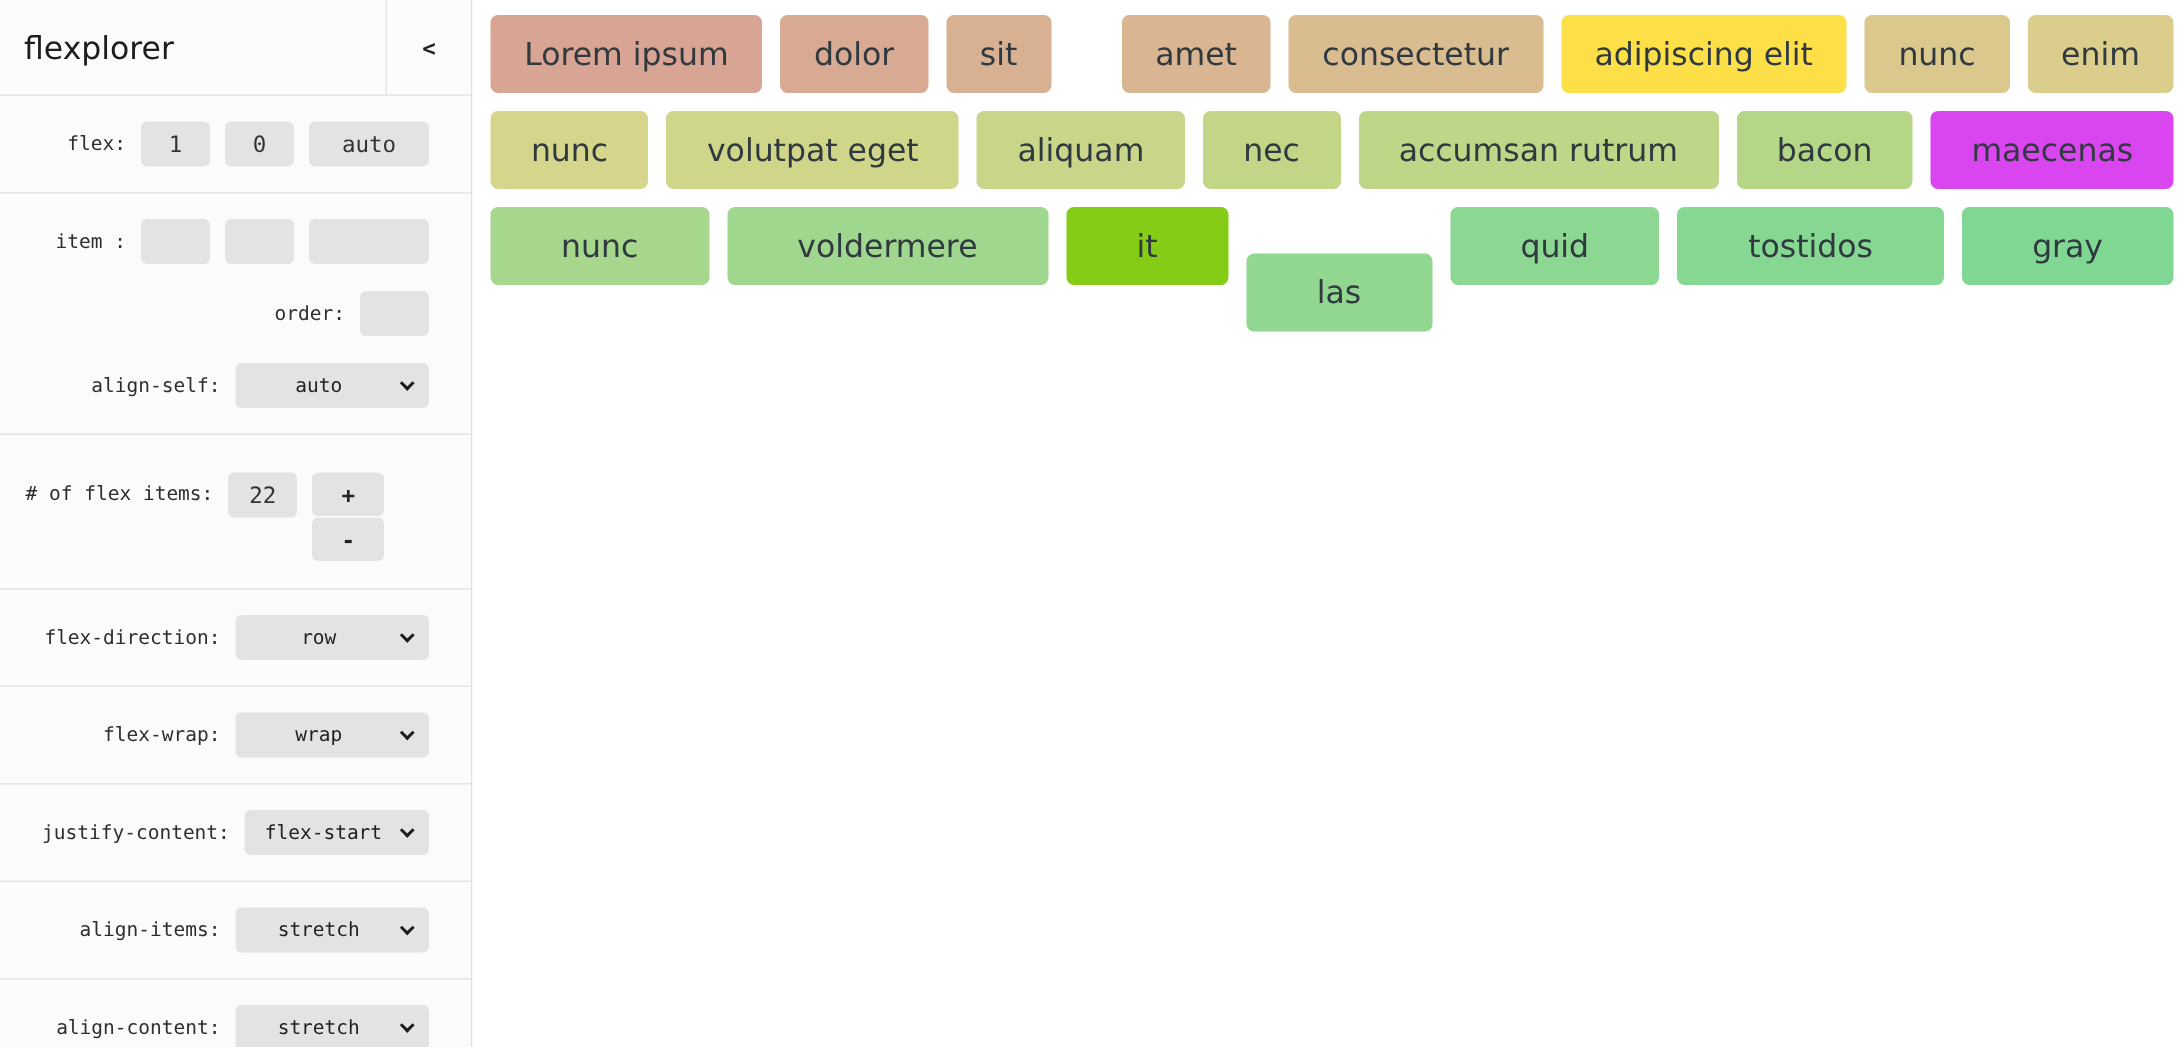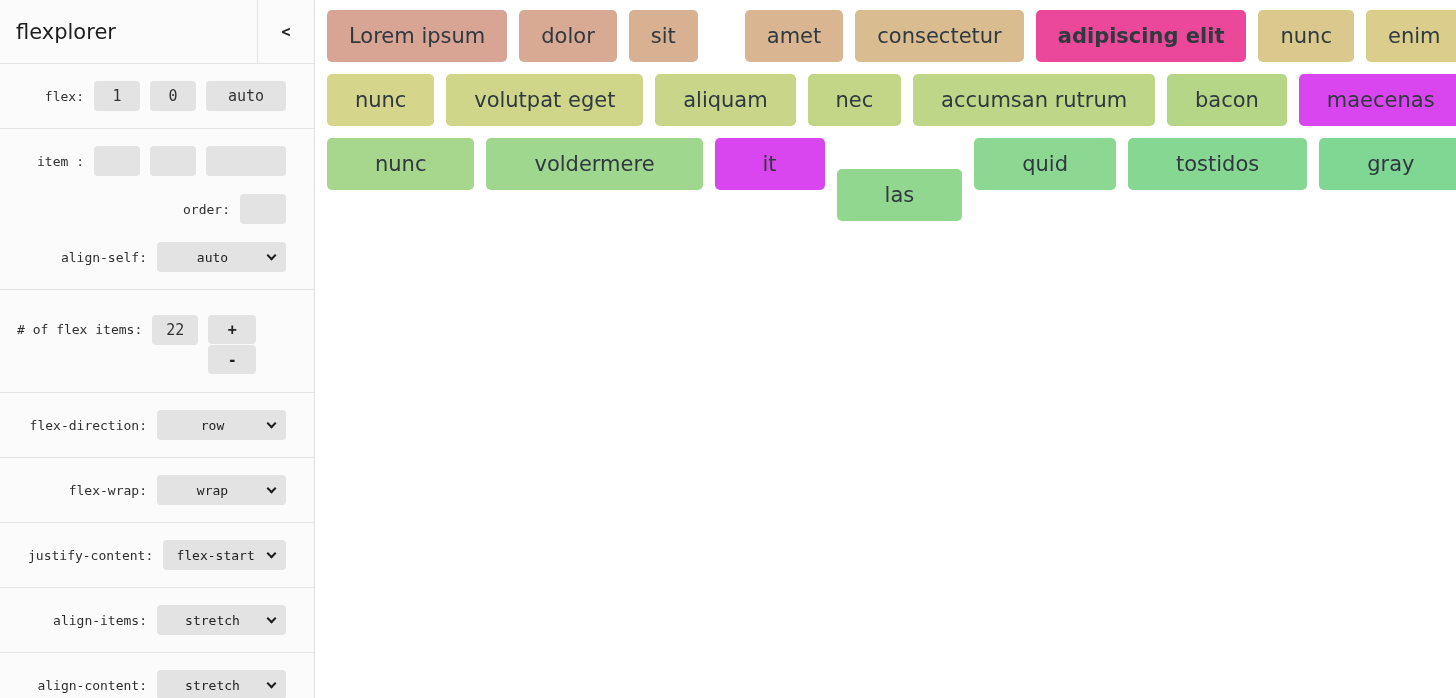--- a/index.html
+++ b/index.html
@@ -198,35 +198,35 @@
 
 </div>
 
 <div class="main" id="flex-rows">
     <div class="items-row">
       <div class="flex-item" style="background: rgb(216, 164, 148);">Lorem ipsum</div>
       <div class="flex-item" style="background: rgb(216, 170, 147);">dolor</div>
       <div class="flex-item" style="background: rgb(216, 176, 146);">sit</div>
       <div class="flex-item" style="background: rgb(217, 182, 145); margin-left: 35px;">amet</div>
       <div class="flex-item" style="background: rgb(217, 188, 144);">consectetur</div>
-      <div class="flex-item" style="background: #ec4899; font-weight: bold;">adipiscing elit</div>
+      <div class="flex-item" style="background: #fde047;">adipiscing elit</div>
       <div class="flex-item" style="background: rgb(218, 200, 141);">nunc</div>
       <div class="flex-item" style="background: rgb(219, 206, 140);">enim</div>
     </div>
     <div class="items-row">
       <div class="flex-item" style="background: rgb(213, 213, 139);">nunc</div>
       <div class="flex-item" style="background: rgb(207, 214, 138);">volutpat eget</div>
       <div class="flex-item" style="background: rgb(201, 214, 137);">aliquam</div>
       <div class="flex-item" style="background: rgb(195, 214, 136);">nec</div>
       <div class="flex-item" style="background: rgb(189, 214, 135);">accumsan rutrum</div>
       <div class="flex-item" style="background: rgb(182, 214, 135);">bacon</div>
       <div class="flex-item" style="background: #d946ef;">maecenas</div>
     </div>
     <div class="items-row">
       <div class="flex-item" style="background: rgb(166, 215, 141);">nunc</div>
       <div class="flex-item" style="background: rgb(159, 215, 142);">voldermere</div>
-      <div class="flex-item" style="background: #d946ef;">it</div>
+      <div class="flex-item" style="background: #84cc16;">it</div>
       <div class="flex-item" style="background: rgb(146, 215, 144); margin-top: 31px;">las</div>
       <div class="flex-item" style="background: rgb(140, 215, 145);">quid</div>
       <div class="flex-item" style="background: rgb(134, 215, 146);">tostidos</div>
       <div class="flex-item" style="background: rgb(128, 215, 147);">gray</div>
     </div>
   </div>
 
 </body></html>

